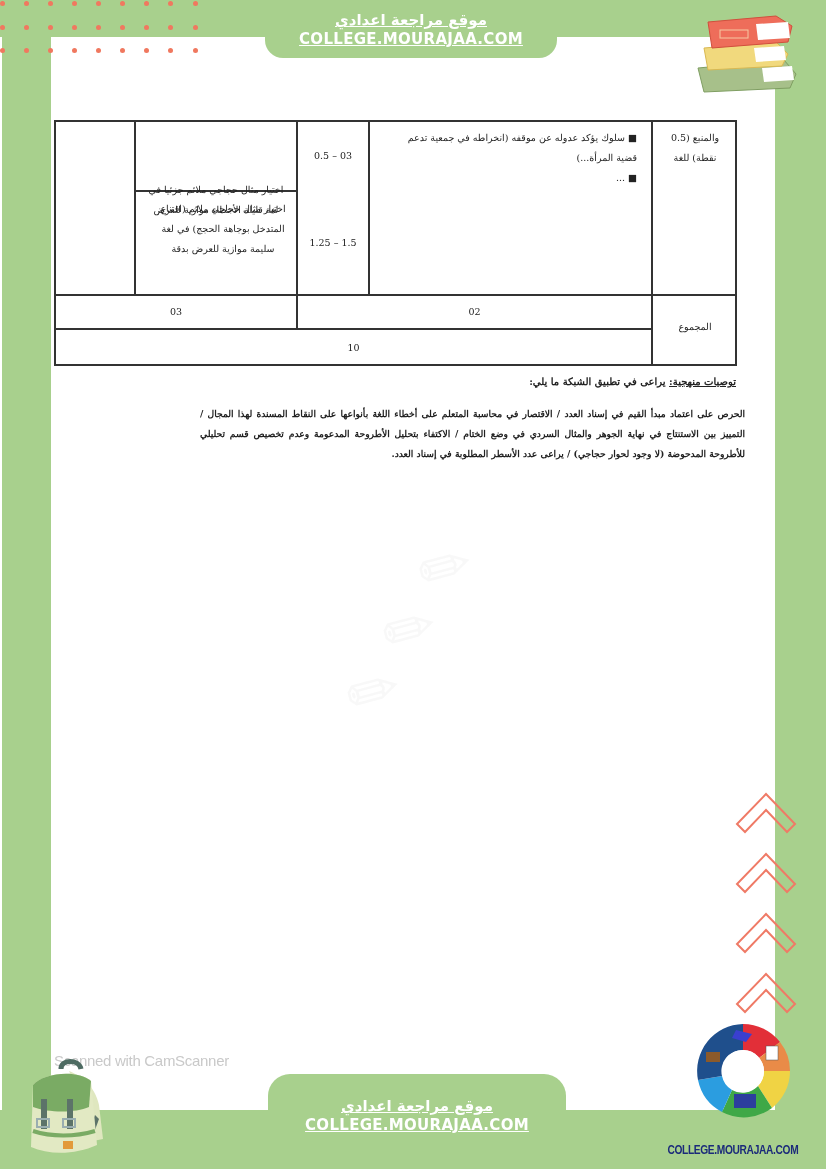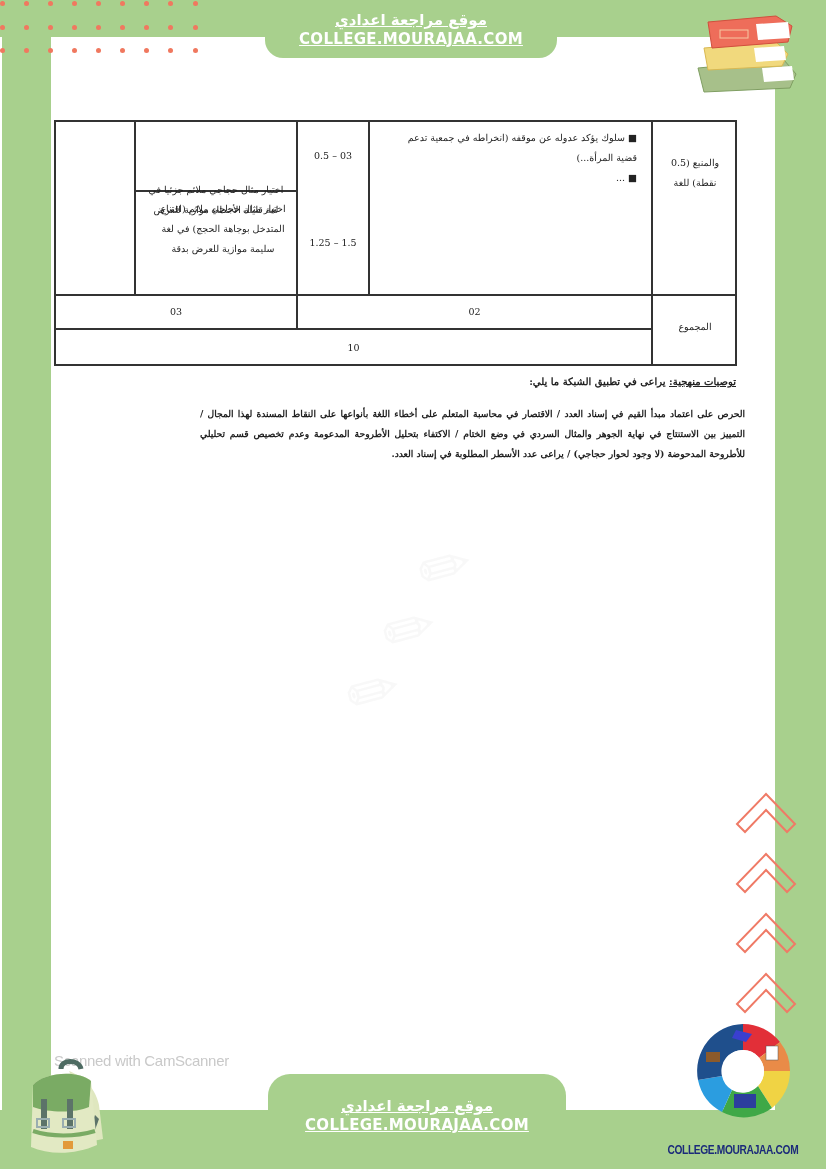--- a/index.html
+++ b/index.html
@@ -107,21 +107,21 @@
 
   <div class="vline" style="left:78px;top:0;height:174px"></div>
   <div class="vline" style="left:240px;top:0;height:208px"></div>
   <div class="vline" style="left:312px;top:0;height:174px"></div>
   <div class="vline" style="left:595px;top:0;height:244px"></div>
 
   <div class="hline" style="left:78px;top:68px;width:162px"></div>
   <div class="hline" style="left:0;top:172px;width:681px"></div>
   <div class="hline" style="left:0;top:206px;width:597px"></div>
 
-  <div class="cell" style="left:597px;top:0;width:84px;height:72px;align-items:flex-start;padding-top:6px;margin-top:25px;">والمنبع (0.5 نقطة) للغة</div>
+  <div class="cell" style="left:597px;top:0;width:84px;height:72px;align-items:flex-start;padding-top:6px;">والمنبع (0.5 نقطة) للغة</div>
 
   <div class="cell" style="left:314px;top:0;width:281px;height:172px;align-items:flex-end;justify-content:flex-start;flex-direction:column;padding:6px 14px;text-align:right;">
     <div style="width:100%;text-align:right;">■ <span>سلوك يؤكد عدوله عن موقفه (انخراطه في جمعية تدعم قضية المرأة...)</span></div>
     <div style="width:100%;text-align:right;">■ <span>...</span></div>
   </div>
 
   <div class="cell" style="left:242px;top:0;width:70px;height:68px;">03 – 0.5</div>
   <div class="cell" style="left:242px;top:70px;width:70px;height:102px;">1.5 – 1.25</div>
 
   <div class="cell" style="left:80px;top:0;width:160px;height:68px;margin-top:44px;">اختيار مثال حجاجي ملائم جزئيا في لغة قليلة الأخطاء موازية للعرض</div>

